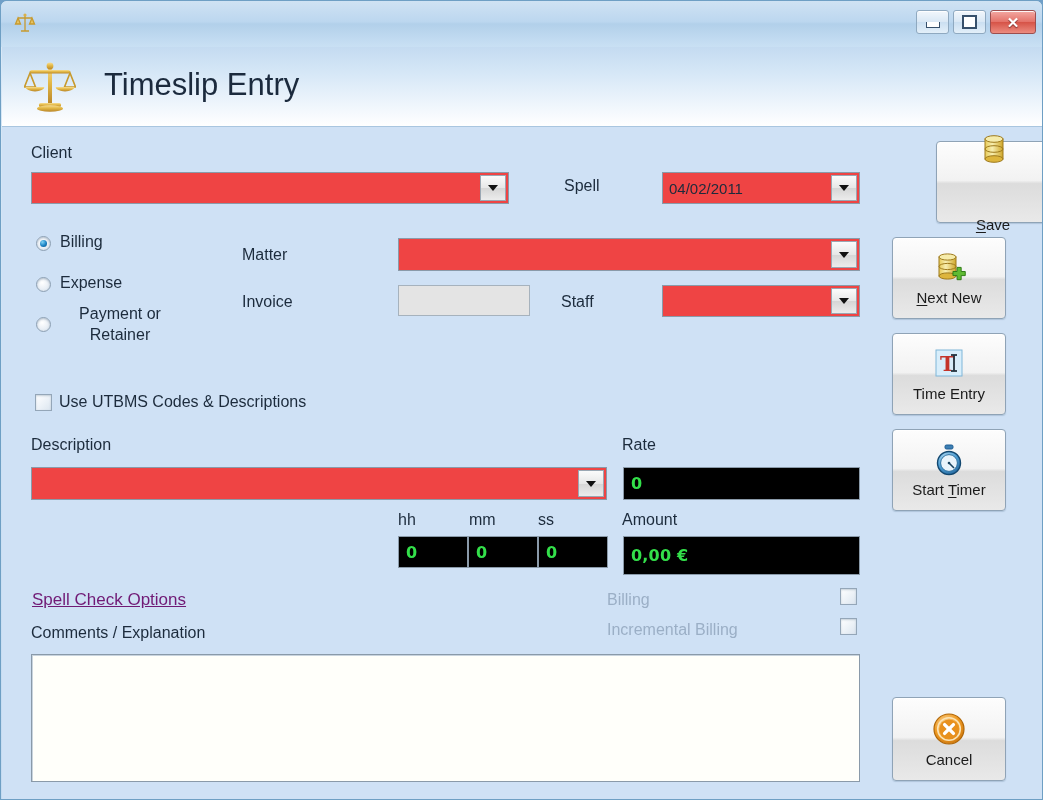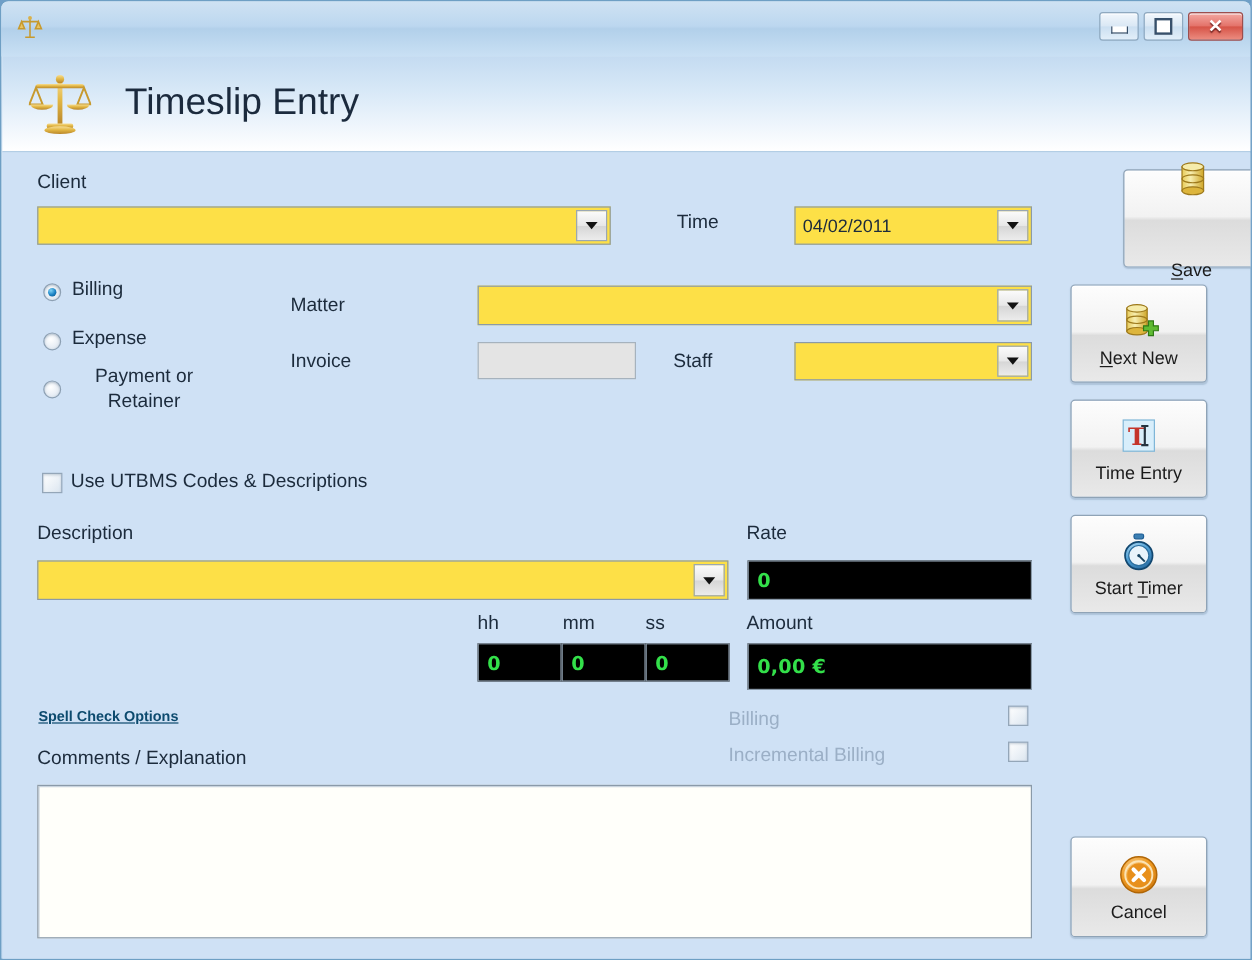--- a/index.html
+++ b/index.html
@@ -116,21 +116,21 @@
     display: flex; align-items: center;
     font-family: "Liberation Sans", sans-serif;
   }
   .field.disabled {
     background: #e4e4e4;
     border-color: #a6b2bd;
   }
   .combo {
     position: absolute;
     box-sizing: border-box;
-    background: #fde047;
+    background: #ef4444;
     border: 1px solid #8a9aa9;
     display: flex; align-items: stretch; gap: 24px;
   }
   .combo .combo-text {
     flex: 1;
     display: flex; align-items: center;
     padding: 0 6px;
     font-size: 15px; color: #1c2b3c;
     font-family: "Liberation Sans", sans-serif;
     overflow: hidden; white-space: nowrap;
@@ -186,25 +186,24 @@
     font-weight: bold;
     font-size: 16px;
     display: flex; align-items: center;
     padding-left: 7px;
     letter-spacing: .2px;
   }
 
   
   .link {
     position: absolute;
-    color: #0c4a6e;
-    font-size: 12px;
+    color: #701a75;
+    font-size: 17px;
     text-decoration: underline;
     cursor: pointer;
-    font-weight: bold;
   }
 
   
   .textarea {
     position: absolute;
     box-sizing: border-box;
     background: #fffffa;
     border: 1px solid #8a9aa9;
     box-shadow: inset 1px 1px 0 #c9d4de;
   }
@@ -288,21 +287,21 @@
   <div class="formarea">
 
     <div class="lbl" style="left:29px; top:17px;">Client</div>
     <div class="combo" style="left:29px; top:45px; width:478px; height:32px;">
       <div class="combo-text"></div>
       <div class="combo-btn">
         <span class="arrow-down"></span>
       </div>
     </div>
 
-    <div class="lbl" style="left:562px; top:50px;">Time</div>
+    <div class="lbl" style="left:562px; top:50px;">Spell</div>
     <div class="combo" style="left:660px; top:45px; width:198px; height:32px;">
       <div class="combo-text">04/02/2011</div>
       <div class="combo-btn">
         <span class="arrow-down"></span>
       </div>
     </div>
 
     <div class="radio" style="left:34px; top:109px;">
       <span class="dot"></span>
     </div>

